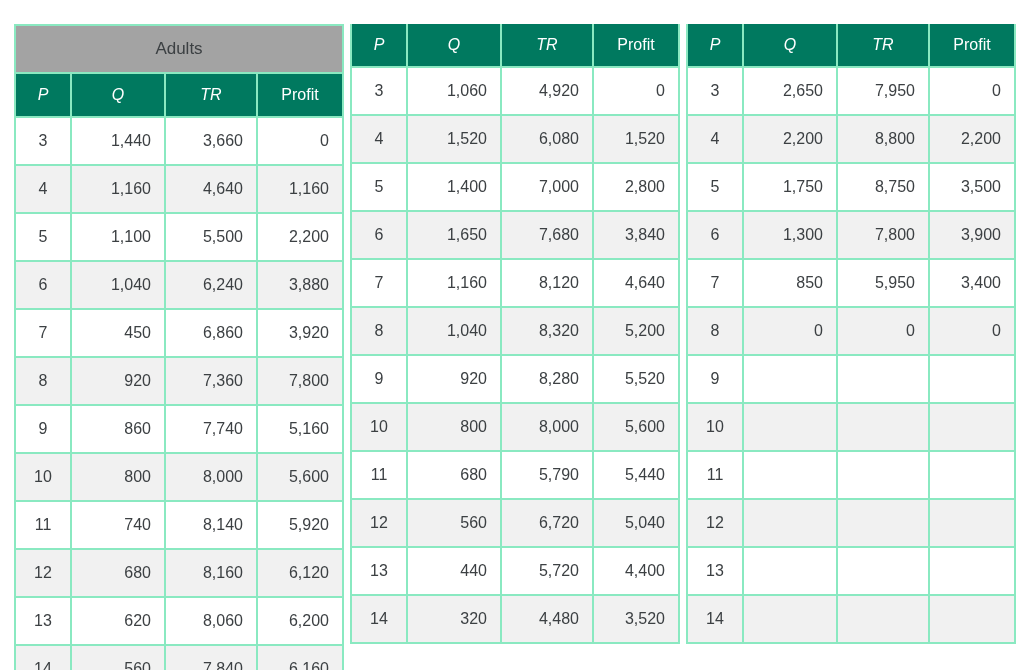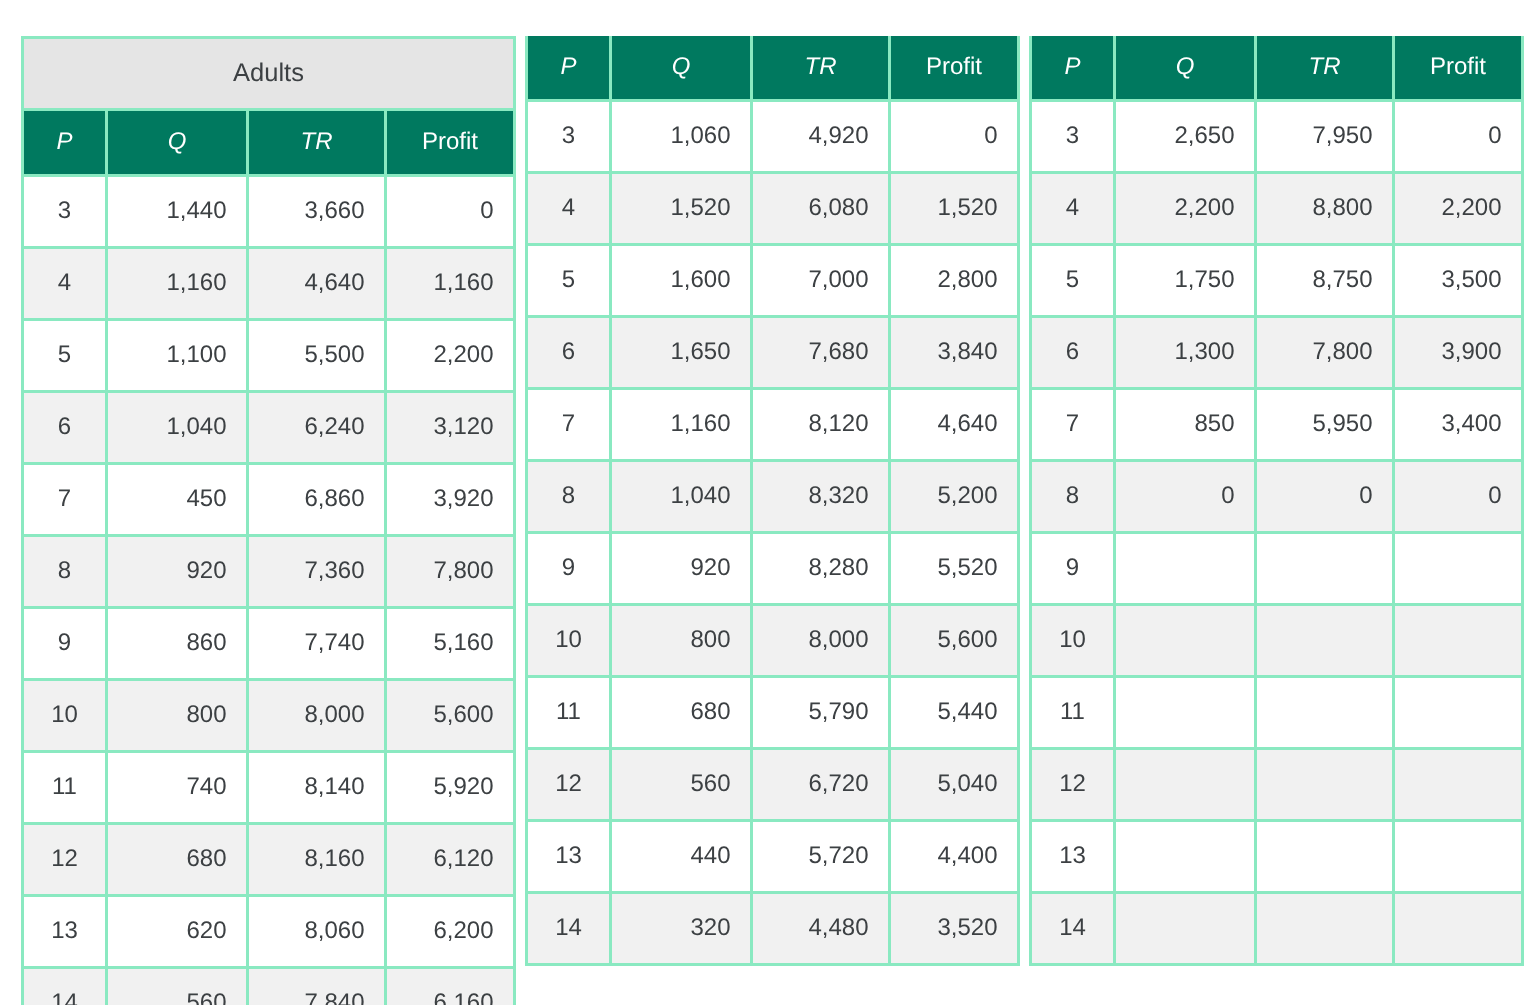--- a/index.html
+++ b/index.html
@@ -41,21 +41,21 @@
     table-layout: fixed;
   }
 
   
   td.group-title {
     height: 44px;
     text-align: center;
     vertical-align: middle;
     font-size: 17px;
     color: #3c4043;
-    background: #e5e5e5;
+    background: #a3a3a3;
     border-top: 2px solid #8ae9c1;
     border-left: 2px solid #8ae9c1;
     border-right: 2px solid #8ae9c1;
     border-bottom: 2px solid #8ae9c1;
     font-weight: 400;
   }
 
   
   th.colhead {
     height: 40px;
@@ -143,21 +143,21 @@
           <tr class="even">
             <td class="cell c-p">5</td>
             <td class="cell c-num">1,100</td>
             <td class="cell c-num">5,500</td>
             <td class="cell c-num">2,200</td>
           </tr>
           <tr class="odd">
             <td class="cell c-p">6</td>
             <td class="cell c-num">1,040</td>
             <td class="cell c-num">6,240</td>
-            <td class="cell c-num">3,120</td>
+            <td class="cell c-num">3,880</td>
           </tr>
           <tr class="even">
             <td class="cell c-p">7</td>
             <td class="cell c-num">450</td>
             <td class="cell c-num">6,860</td>
             <td class="cell c-num">3,920</td>
           </tr>
           <tr class="odd">
             <td class="cell c-p">8</td>
             <td class="cell c-num">920</td>
@@ -227,21 +227,21 @@
             <td class="cell c-num">0</td>
           </tr>
           <tr class="odd">
             <td class="cell c-p">4</td>
             <td class="cell c-num">1,520</td>
             <td class="cell c-num">6,080</td>
             <td class="cell c-num">1,520</td>
           </tr>
           <tr class="even">
             <td class="cell c-p">5</td>
-            <td class="cell c-num">1,600</td>
+            <td class="cell c-num">1,400</td>
             <td class="cell c-num">7,000</td>
             <td class="cell c-num">2,800</td>
           </tr>
           <tr class="odd">
             <td class="cell c-p">6</td>
             <td class="cell c-num">1,650</td>
             <td class="cell c-num">7,680</td>
             <td class="cell c-num">3,840</td>
           </tr>
           <tr class="even">

